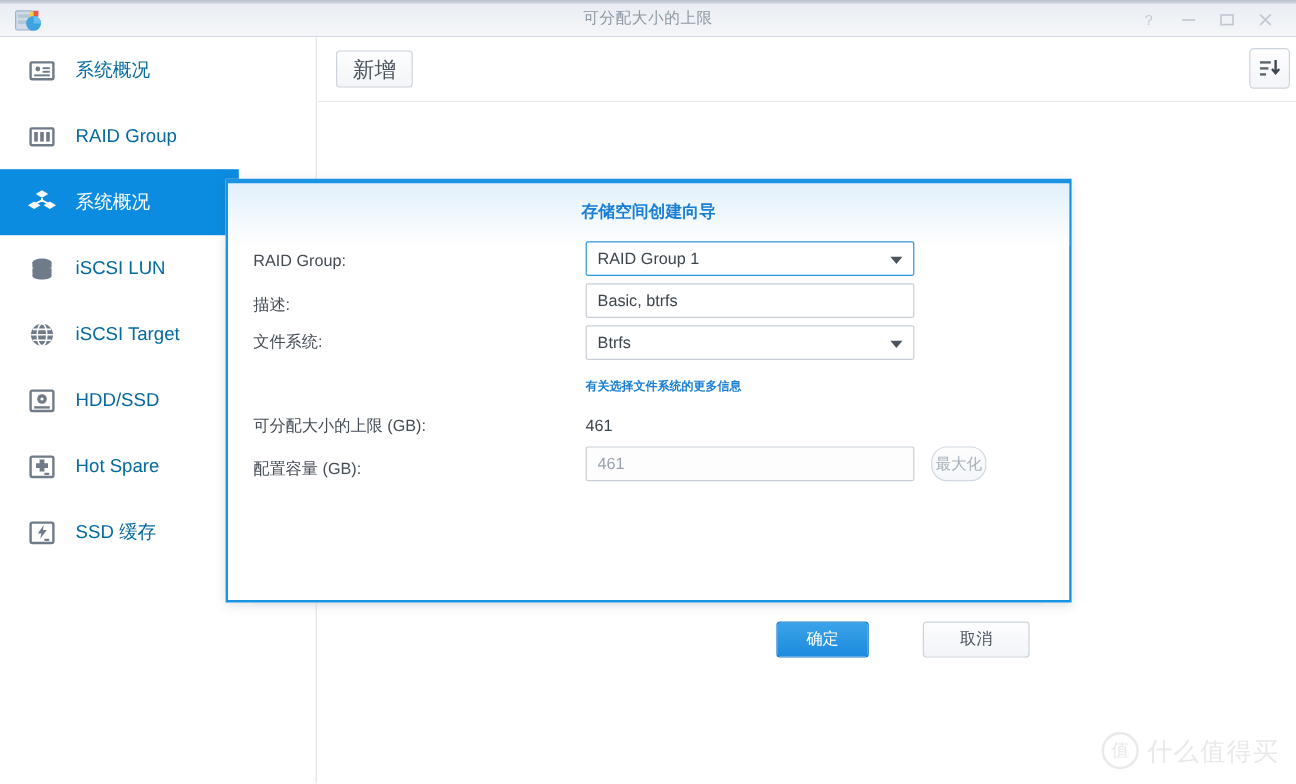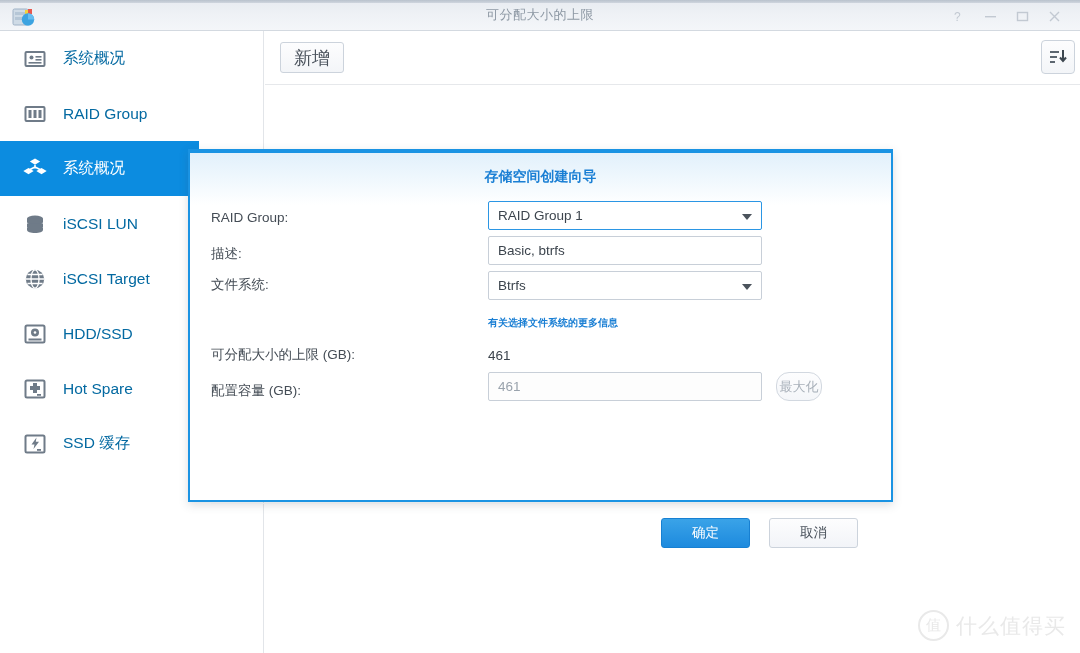--- a/index.html
+++ b/index.html
@@ -192,22 +192,22 @@
     font-size: 13px; color: #a8b0b9;
     display: flex; align-items: center; justify-content: center;
     box-sizing: border-box;
     cursor: default;
   }
   .dlg-divider {
     position: absolute; left: 21px; top: 298px;
     width: 659px; height: 1px; background: #e4e7ea;
   }
   .btn-ok {
-    position: absolute; left: 471px; top: 313px;
-    width: 89px; height: 30px;
+    position: absolute; left: 457px; top: 313px;
+    width: 77px; height: 30px;
     background: linear-gradient(to bottom, #3aa3e8, #1d8ade);
     border: 1px solid #1780d2;
     border-radius: 3px;
     color: #ffffff; font-size: 13.5px;
     display: flex; align-items: center; justify-content: center;
     box-sizing: border-box;
     cursor: default;
   }
   .btn-cancel {
     position: absolute; left: 579px; top: 313px;

